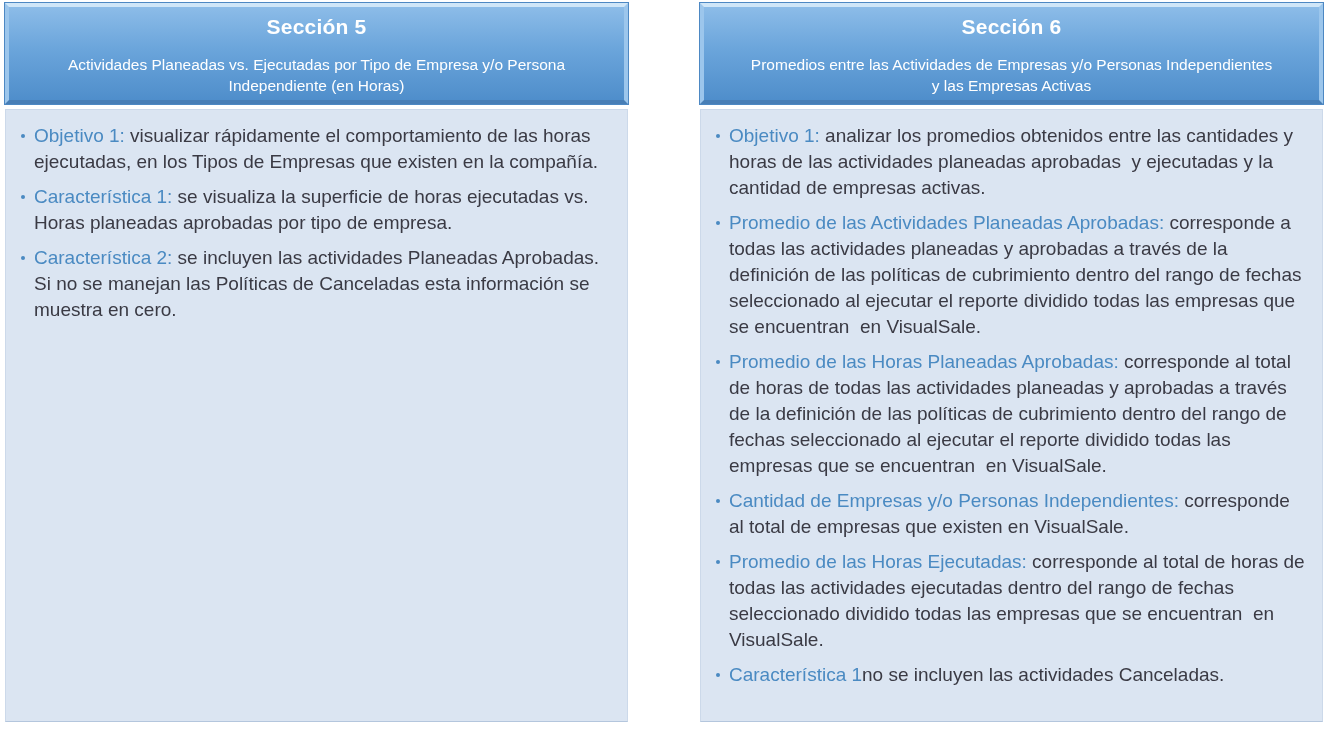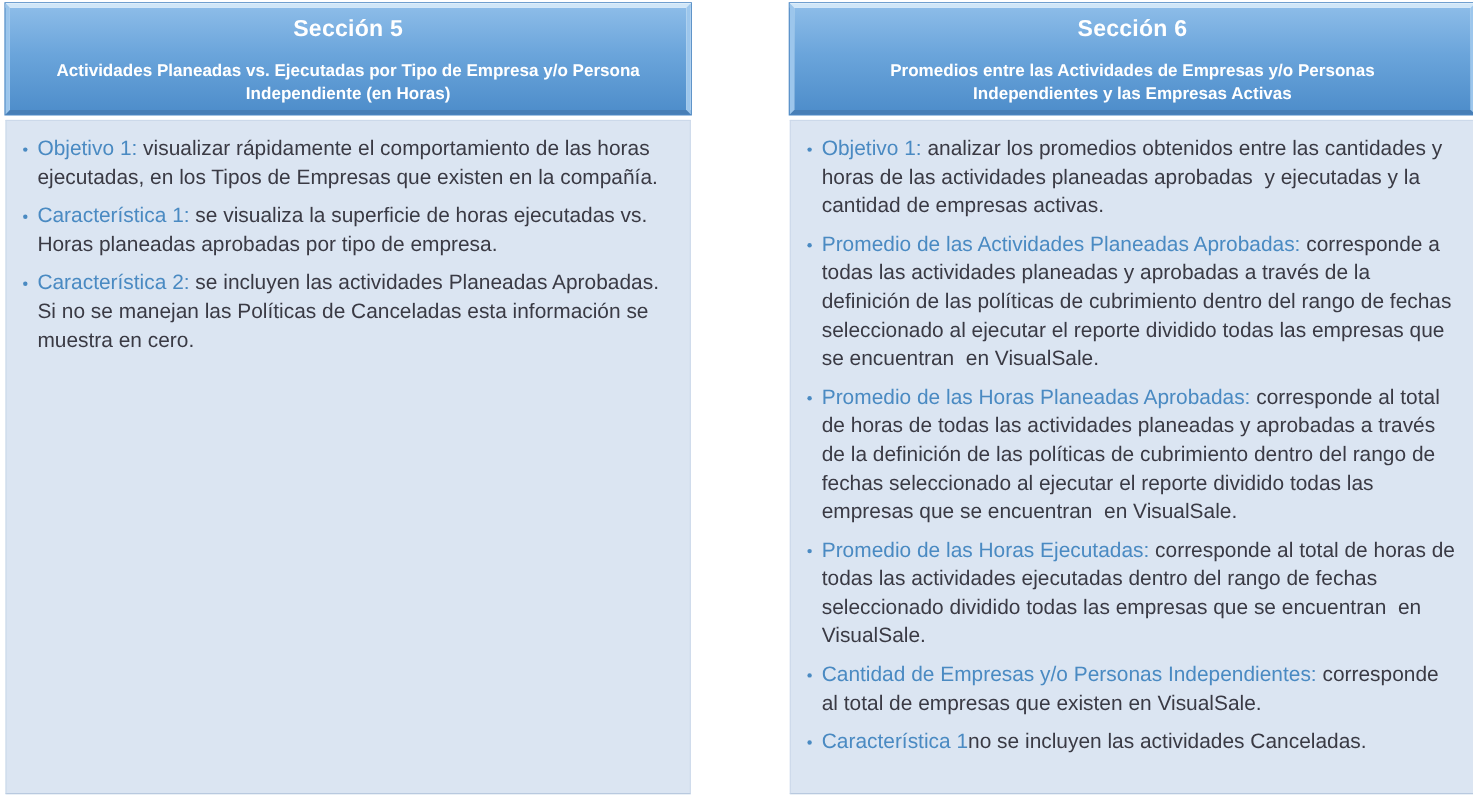--- a/index.html
+++ b/index.html
@@ -6,21 +6,21 @@
     margin: 0;
     padding: 0;
     background: #ffffff;
     font-family: "Liberation Sans", sans-serif;
   }
   .page {
     width: 1139px;
     height: 730px;
     box-sizing: border-box;
     display: flex;
-    gap: 90px;
+    gap: 72px;
     padding: 3px 0 0 5px;
     background: #ffffff;
   }
   .panel {
     width: 623px;
     flex: 0 0 623px;
   }
   .panel-header {
     box-sizing: border-box;
     height: 101px;
@@ -37,21 +37,21 @@
   }
   .panel-title {
     margin: 2px 0 6px 0;
     font-size: 21px;
     font-weight: bold;
     letter-spacing: 0.2px;
   }
   .panel-subtitle {
     margin: 16px;
     font-size: 15.5px;
-    font-weight: bold;
+    font-weight: normal;
     line-height: 1.35;
   }
   .panel-body {
     box-sizing: border-box;
     height: 613px;
     margin-top: 5px;
     background: #dbe5f2;
     border: 1px solid #ccd9ea;
     border-bottom-color: #b4c6dd;
     padding: 13px 16px 0 10px;
@@ -100,19 +100,19 @@
 
   <section class="panel">
     <header class="panel-header">
       <h2 class="panel-title">Sección 6</h2>
       <p class="panel-subtitle">Promedios entre las Actividades de Empresas y/o Personas Independientes y las Empresas Activas</p>
     </header>
     <div class="panel-body">
         <div class="bullet"><span class="dot"></span><span class="label">Objetivo 1:</span><span class="text"> analizar los promedios obtenidos entre las cantidades y horas de las actividades planeadas aprobadas  y ejecutadas y la cantidad de empresas activas.</span></div>
         <div class="bullet"><span class="dot"></span><span class="label">Promedio de las Actividades Planeadas Aprobadas:</span><span class="text"> corresponde a todas las actividades planeadas y aprobadas a través de la definición de las políticas de cubrimiento dentro del rango de fechas seleccionado al ejecutar el reporte dividido todas las empresas que se encuentran  en VisualSale.</span></div>
         <div class="bullet"><span class="dot"></span><span class="label">Promedio de las Horas Planeadas Aprobadas:</span><span class="text"> corresponde al total de horas de todas las actividades planeadas y aprobadas a través de la definición de las políticas de cubrimiento dentro del rango de fechas seleccionado al ejecutar el reporte dividido todas las empresas que se encuentran  en VisualSale.</span></div>
+        <div class="bullet"><span class="dot"></span><span class="label">Cantidad de Empresas y/o Personas Independientes:</span><span class="text"> corresponde al total de empresas que existen en VisualSale.</span></div>
         <div class="bullet"><span class="dot"></span><span class="label">Promedio de las Horas Ejecutadas:</span><span class="text"> corresponde al total de horas de todas las actividades ejecutadas dentro del rango de fechas seleccionado dividido todas las empresas que se encuentran  en VisualSale.</span></div>
-        <div class="bullet"><span class="dot"></span><span class="label">Cantidad de Empresas y/o Personas Independientes:</span><span class="text"> corresponde al total de empresas que existen en VisualSale.</span></div>
         <div class="bullet"><span class="dot"></span><span class="label">Característica 1</span><span class="text">no se incluyen las actividades Canceladas.</span></div>
       </div>
   </section>
 
 </div>
 
 </body></html>

